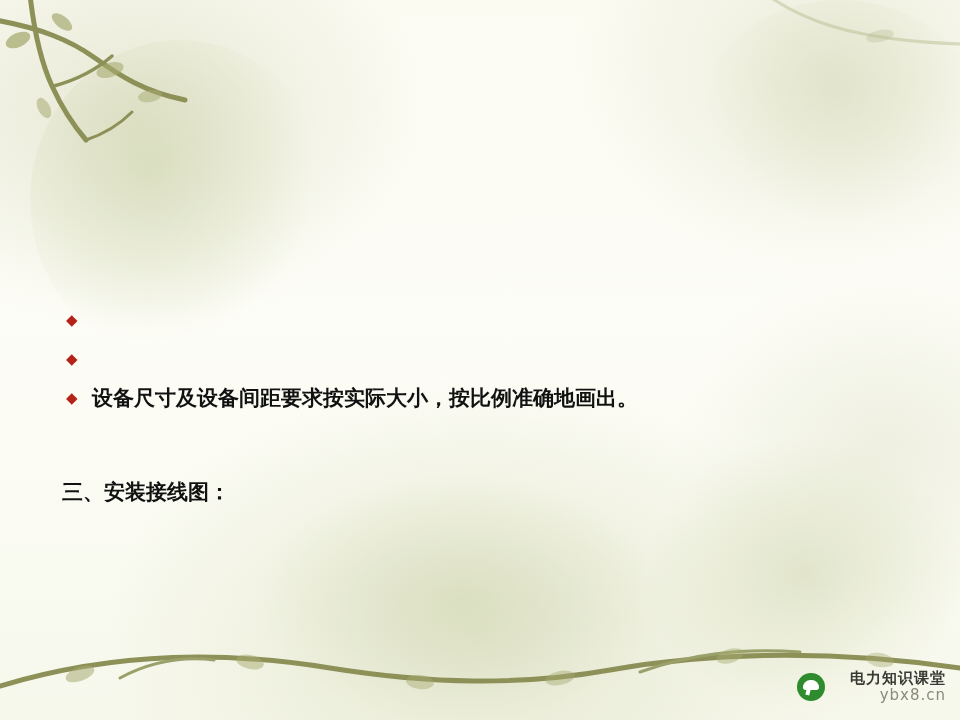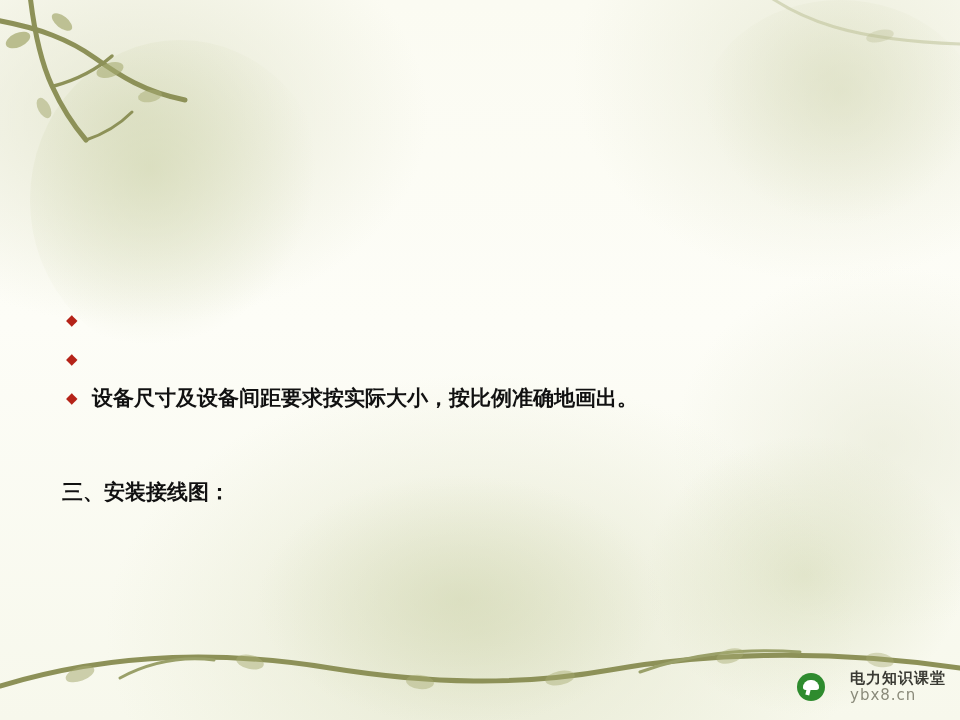--- a/index.html
+++ b/index.html
@@ -152,20 +152,21 @@
   }
 
   
   .wm {
     position: absolute;
     right: 14px;
     bottom: 16px;
     display: flex;
     align-items: center;
     gap: 25px;
+    text-align: right;
   }
   .wm-logo {
     width: 28px; height: 28px;
     border-radius: 50%;
     background: #2e8b2e;
     position: relative;
     flex: 0 0 28px;
   }
   .wm-logo:before {
     content: "";

